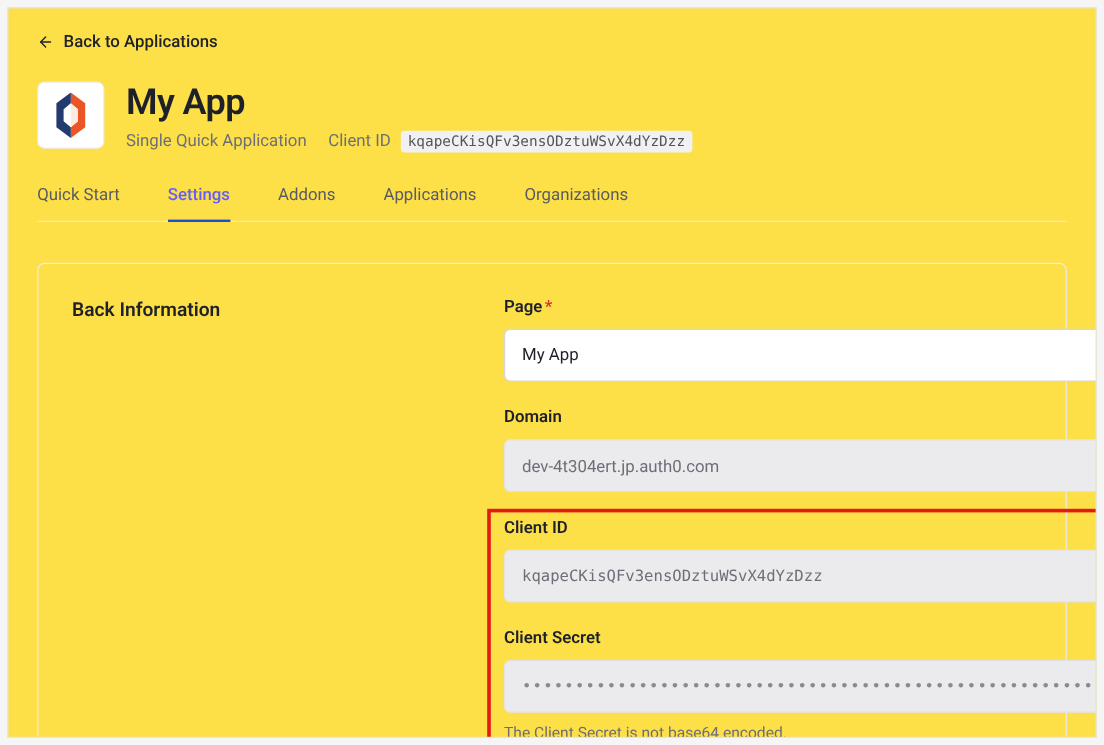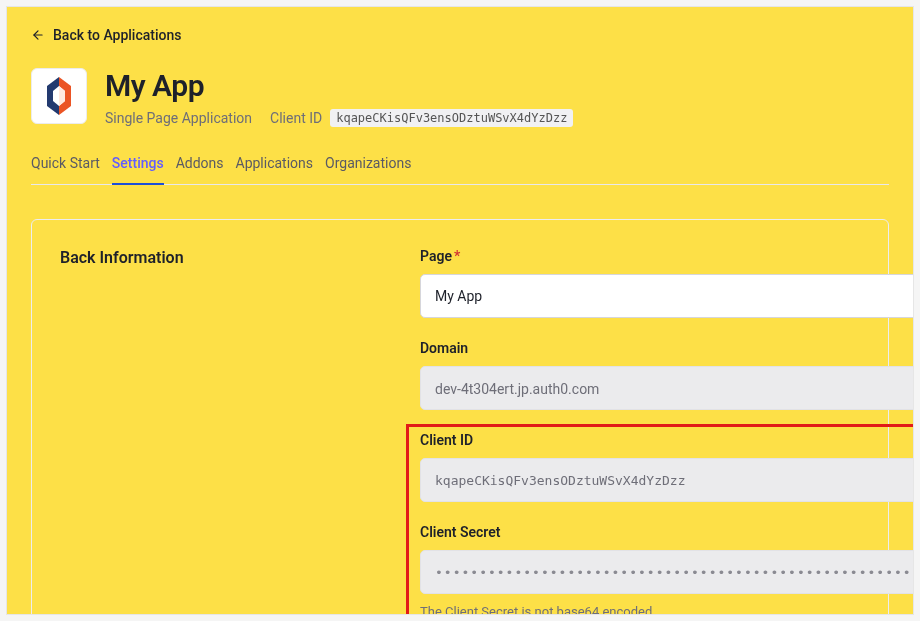--- a/index.html
+++ b/index.html
@@ -65,21 +65,21 @@
     font-family: ui-monospace, Menlo, Consolas, monospace;
     font-size: 12px;
     background: #f1f1f3;
     padding: 2px 6px;
     border-radius: 3px;
     color: #555;
   }
   .tabs {
     margin-top: 28px;
     display: flex;
-    gap: 12px;
+    gap: 40px;
     border-bottom: 1px solid #e8e8ec;
   }
   .tab {
     padding-bottom: 12px;
     font-size: 14px;
     color: #5a5a64;
     cursor: pointer;
   }
   .tab.active {
     color: #635dff;
@@ -170,21 +170,21 @@
       <svg width="32" height="38" viewBox="0 0 32 38">
         <polygon points="16,0 28,9 28,29 16,38 16,0" fill="#eb5424"></polygon>
         <polygon points="16,0 4,9 4,29 16,38 16,0" fill="#233a6f"></polygon>
         <polygon points="16,9 22,14 22,24 16,29 10,24 10,14" fill="#fff"></polygon>
         <polygon points="16,9 22,14 22,24 16,29" fill="#ffe9e0"></polygon>
       </svg>
     </div>
     <div>
       <div class="app-title">My App</div>
       <div class="subline">
-        <span>Single Page Application</span>
+        <span>Single Quick Application</span>
         <span class="clientid-inline">
           <span>Client ID</span>
           <span class="code-pill">kqapeCKisQFv3ensODztuWSvX4dYzDzz</span>
         </span>
       </div>
     </div>
   </div>
 
   <div class="tabs">
     <div class="tab">Quick Start</div>

